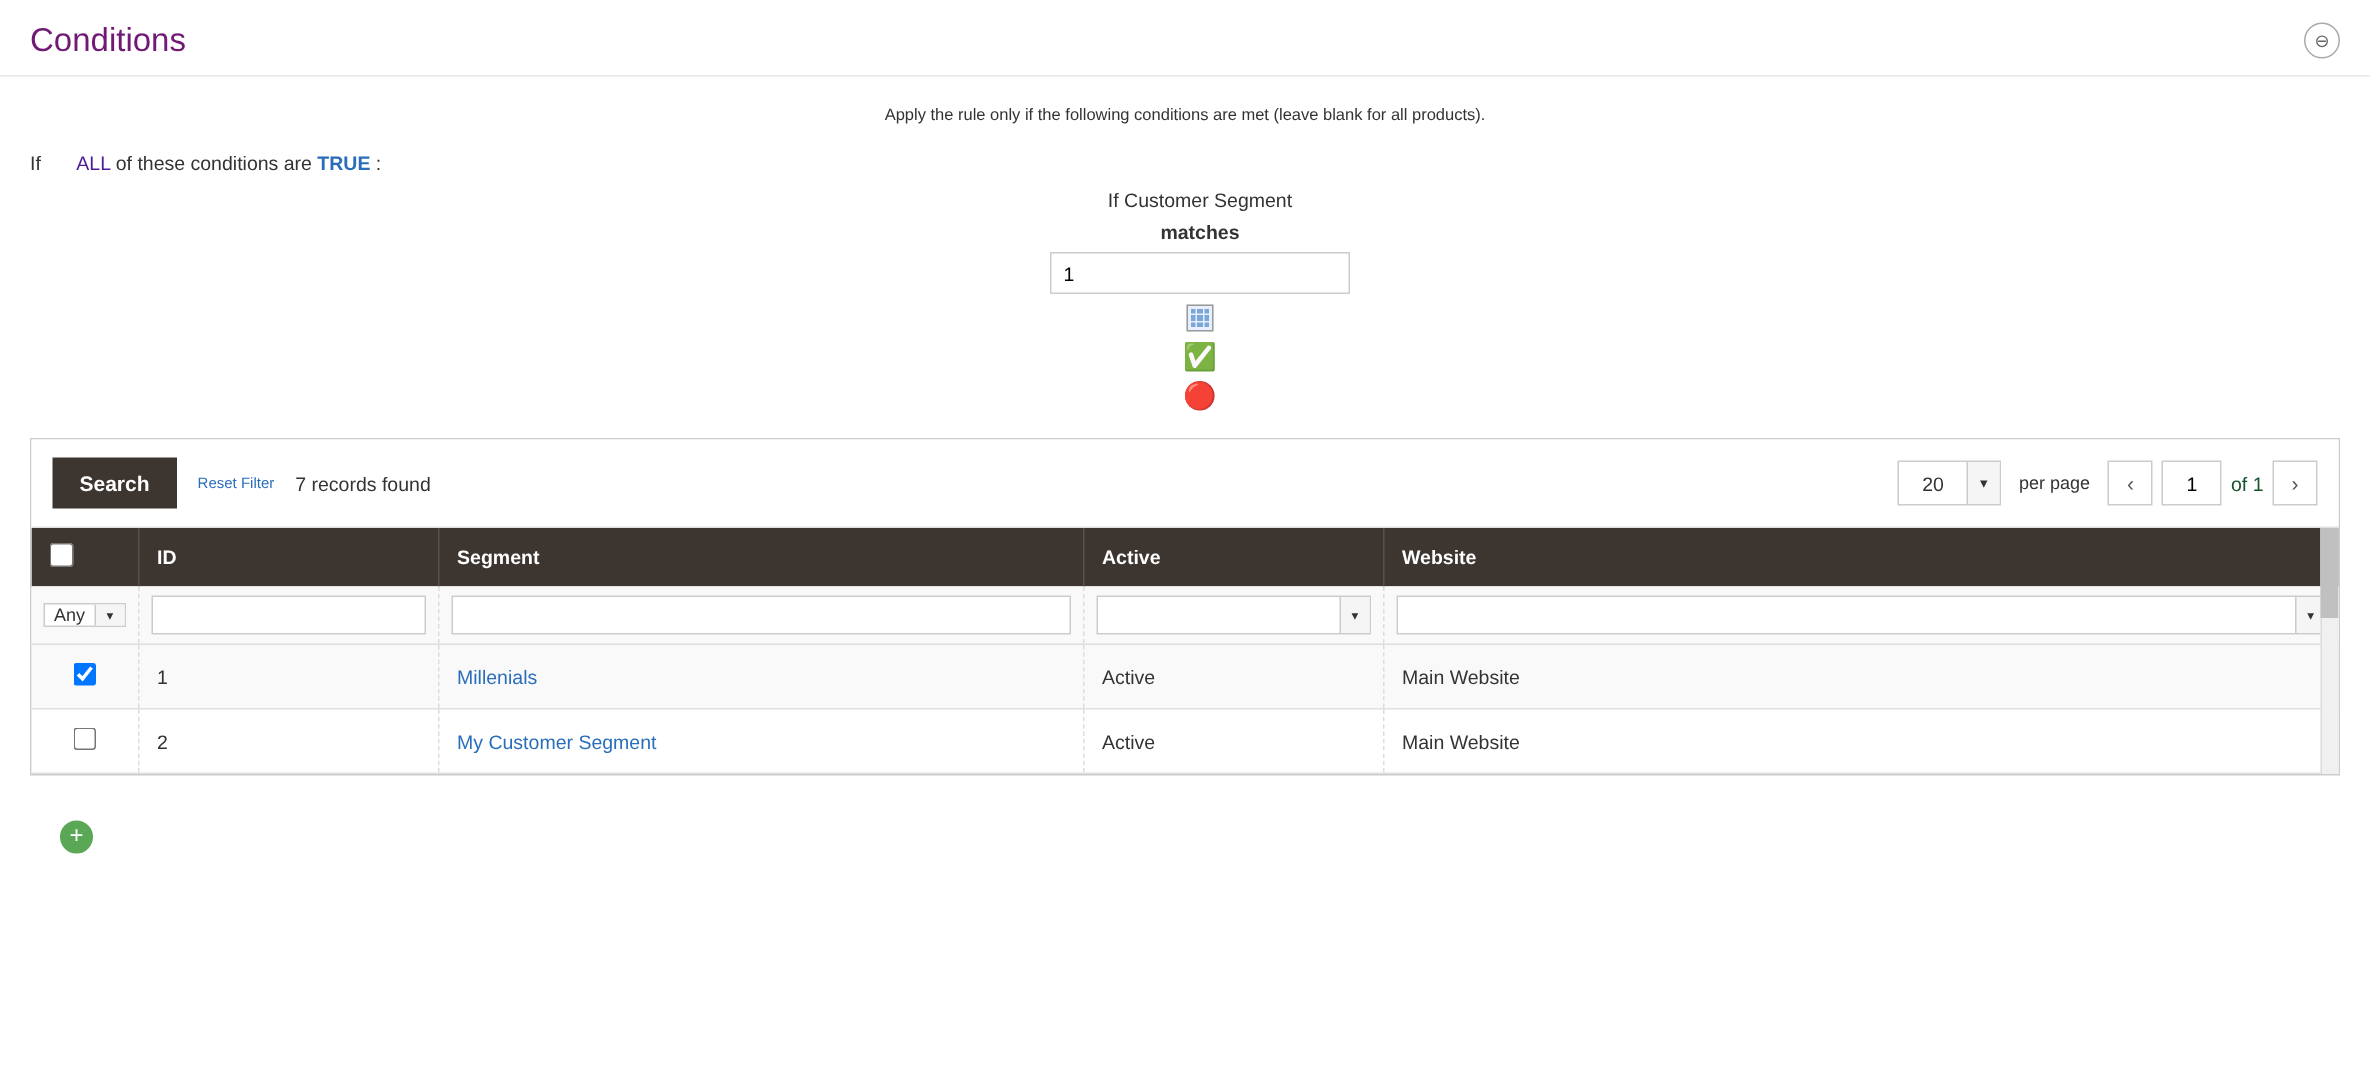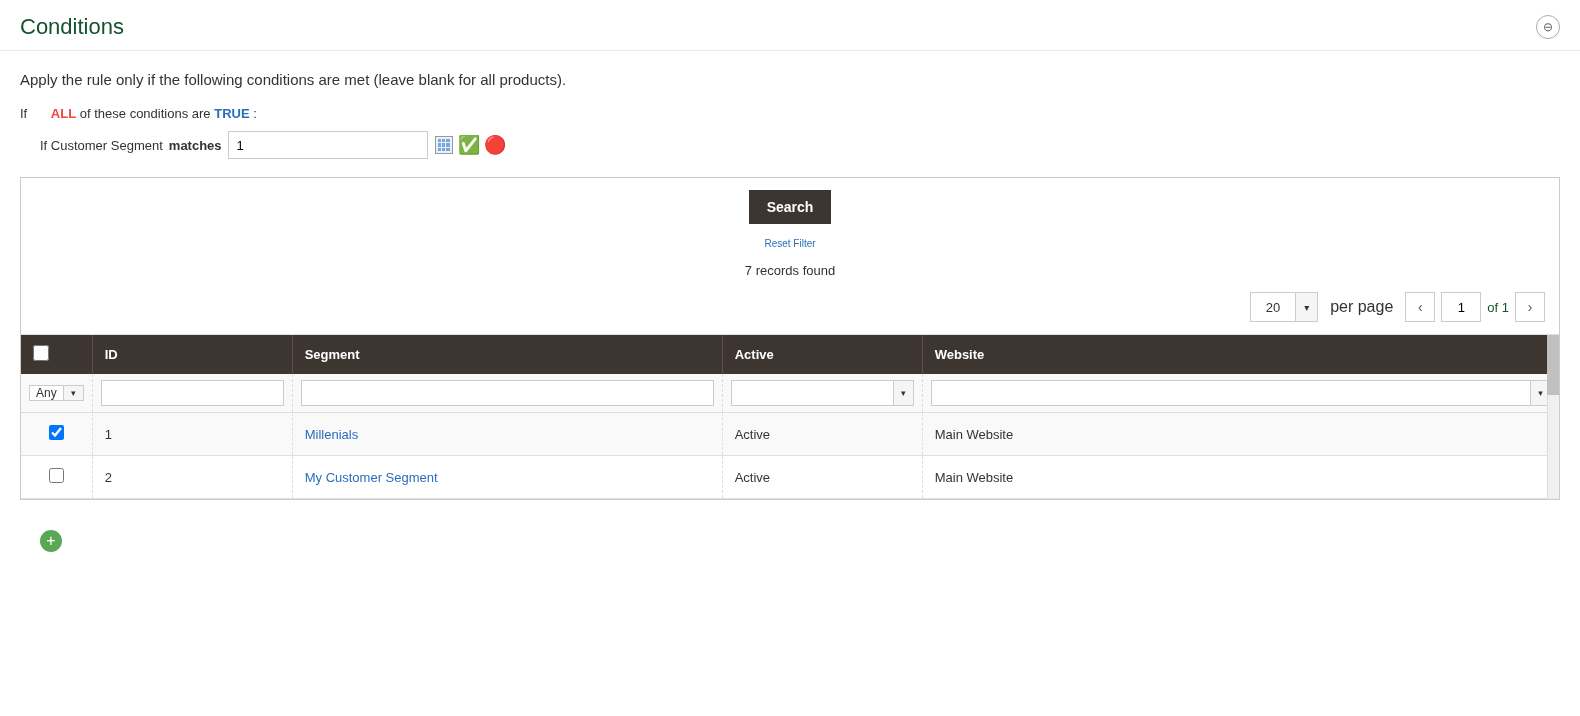--- a/index.html
+++ b/index.html
@@ -17,70 +17,72 @@
       display: flex;
       justify-content: space-between;
       align-items: center;
       padding: 14px 20px 10px 20px;
       border-bottom: 1px solid #e8e8e8;
     }
 
     .page-title {
       font-size: 22px;
       font-weight: normal;
-      color: #14532d;
+      color: #701a75;
     }
 
     .collapse-icon {
       width: 24px;
       height: 24px;
       border: 1px solid #aaa;
       border-radius: 50%;
       display: flex;
       align-items: center;
       justify-content: center;
       cursor: pointer;
       color: #666;
       font-size: 12px;
     }
 
     .content-area {
       padding: 20px 20px 10px 20px;
     }
 
     .description-text {
-      font-size: 15px;
+      font-size: 11px;
       color: #333;
       margin-bottom: 18px;
+      text-align: center;
     }
 
     .condition-line {
       font-size: 13px;
       color: #333;
       margin-bottom: 10px;
     }
 
     .condition-line .keyword {
-      font-weight: bold;
-      color: #ef4444;
+      font-weight: normal;
+      color: #4c1d95;
       margin-left: 20px;
     }
 
     .condition-line .true-text {
       font-weight: bold;
       color: #2a6ebb;
     }
 
     .condition-row {
       display: flex;
       align-items: center;
       gap: 6px;
       margin-left: 20px;
       margin-bottom: 18px;
       flex-wrap: wrap;
+      flex-direction: column;
     }
 
     .condition-row .label-text {
       font-size: 13px;
       color: #333;
     }
 
     .condition-row .matches-text {
       font-weight: bold;
       font-size: 13px;
@@ -138,21 +140,20 @@
       background: #fff;
     }
 
     .table-toolbar {
       display: flex;
       align-items: center;
       padding: 12px 14px;
       gap: 14px;
       background: #fff;
       border-bottom: 1px solid #e0e0e0;
-      flex-direction: column;
     }
 
     .search-btn {
       background: #3d3530;
       color: #fff;
       border: none;
       padding: 7px 18px;
       font-size: 14px;
       font-weight: bold;
       cursor: pointer;
@@ -198,21 +199,21 @@
       border-left: 1px solid #ccc;
       display: flex;
       align-items: center;
       justify-content: center;
       font-size: 10px;
       cursor: pointer;
       background: #f5f5f5;
     }
 
     .per-page-label {
-      font-size: 16px;
+      font-size: 12px;
       margin: 0 6px;
     }
 
     .page-nav-btn {
       border: 1px solid #ccc;
       background: #fff;
       width: 30px;
       height: 30px;
       display: flex;
       align-items: center;

